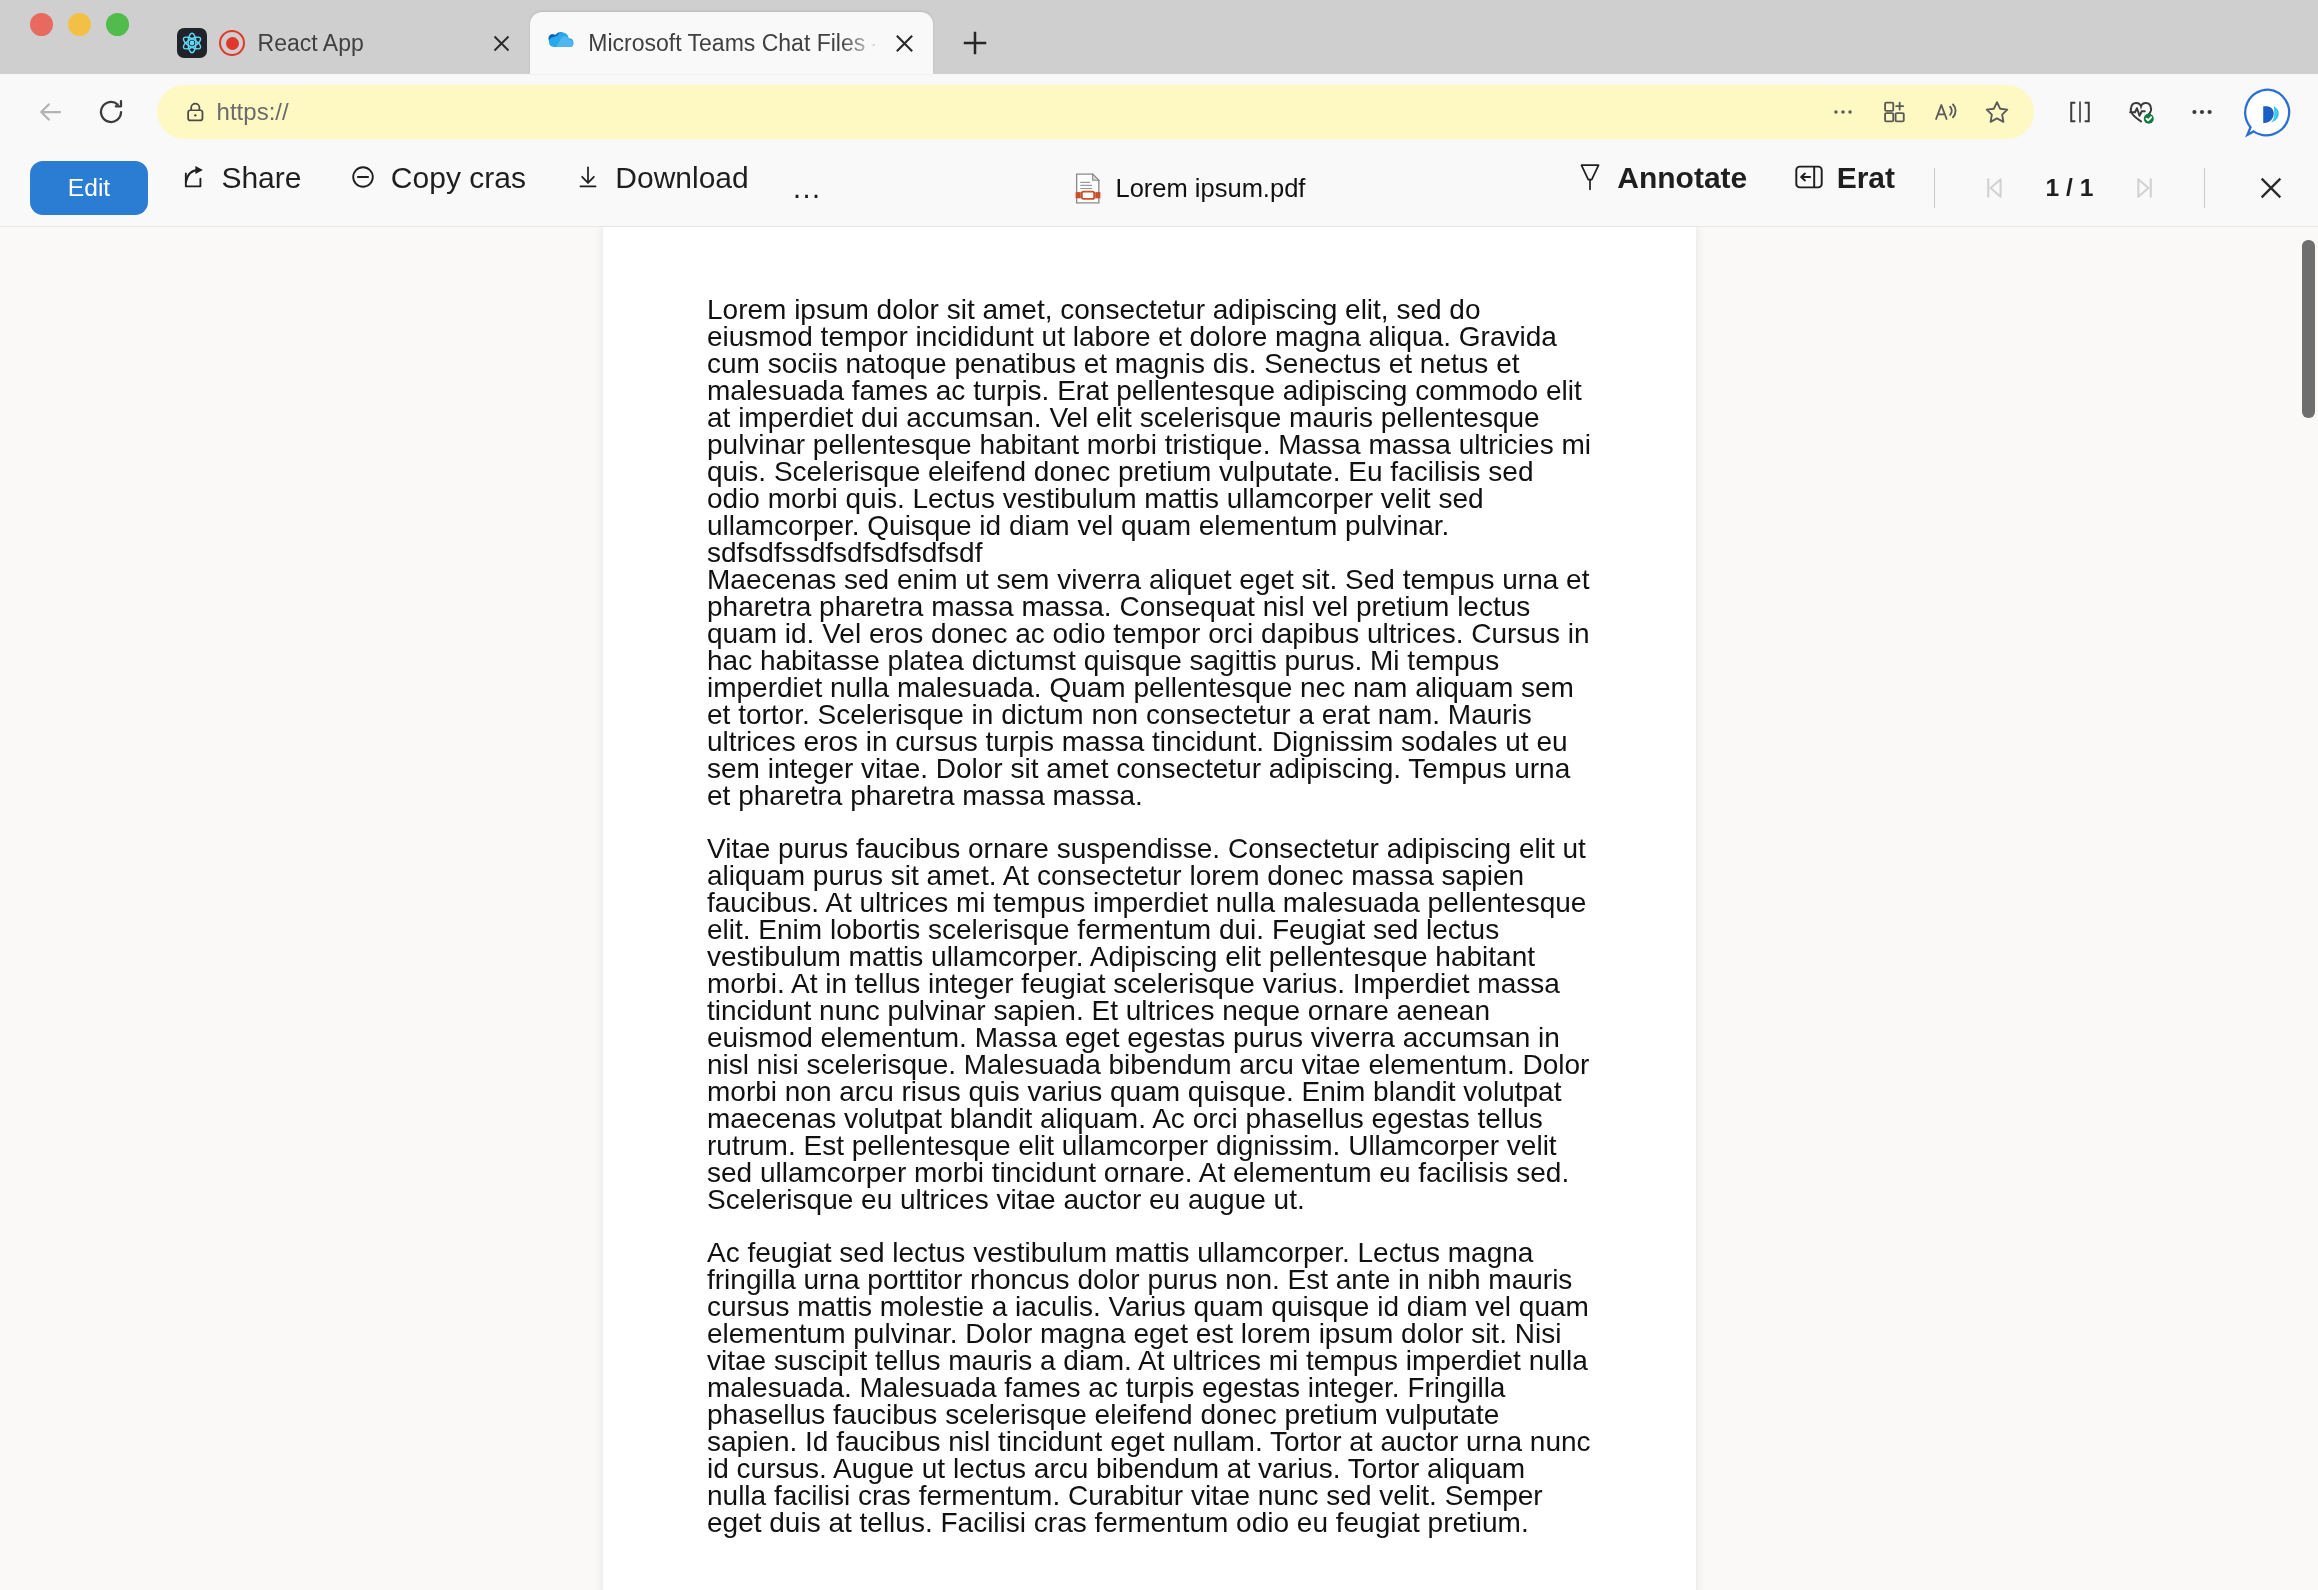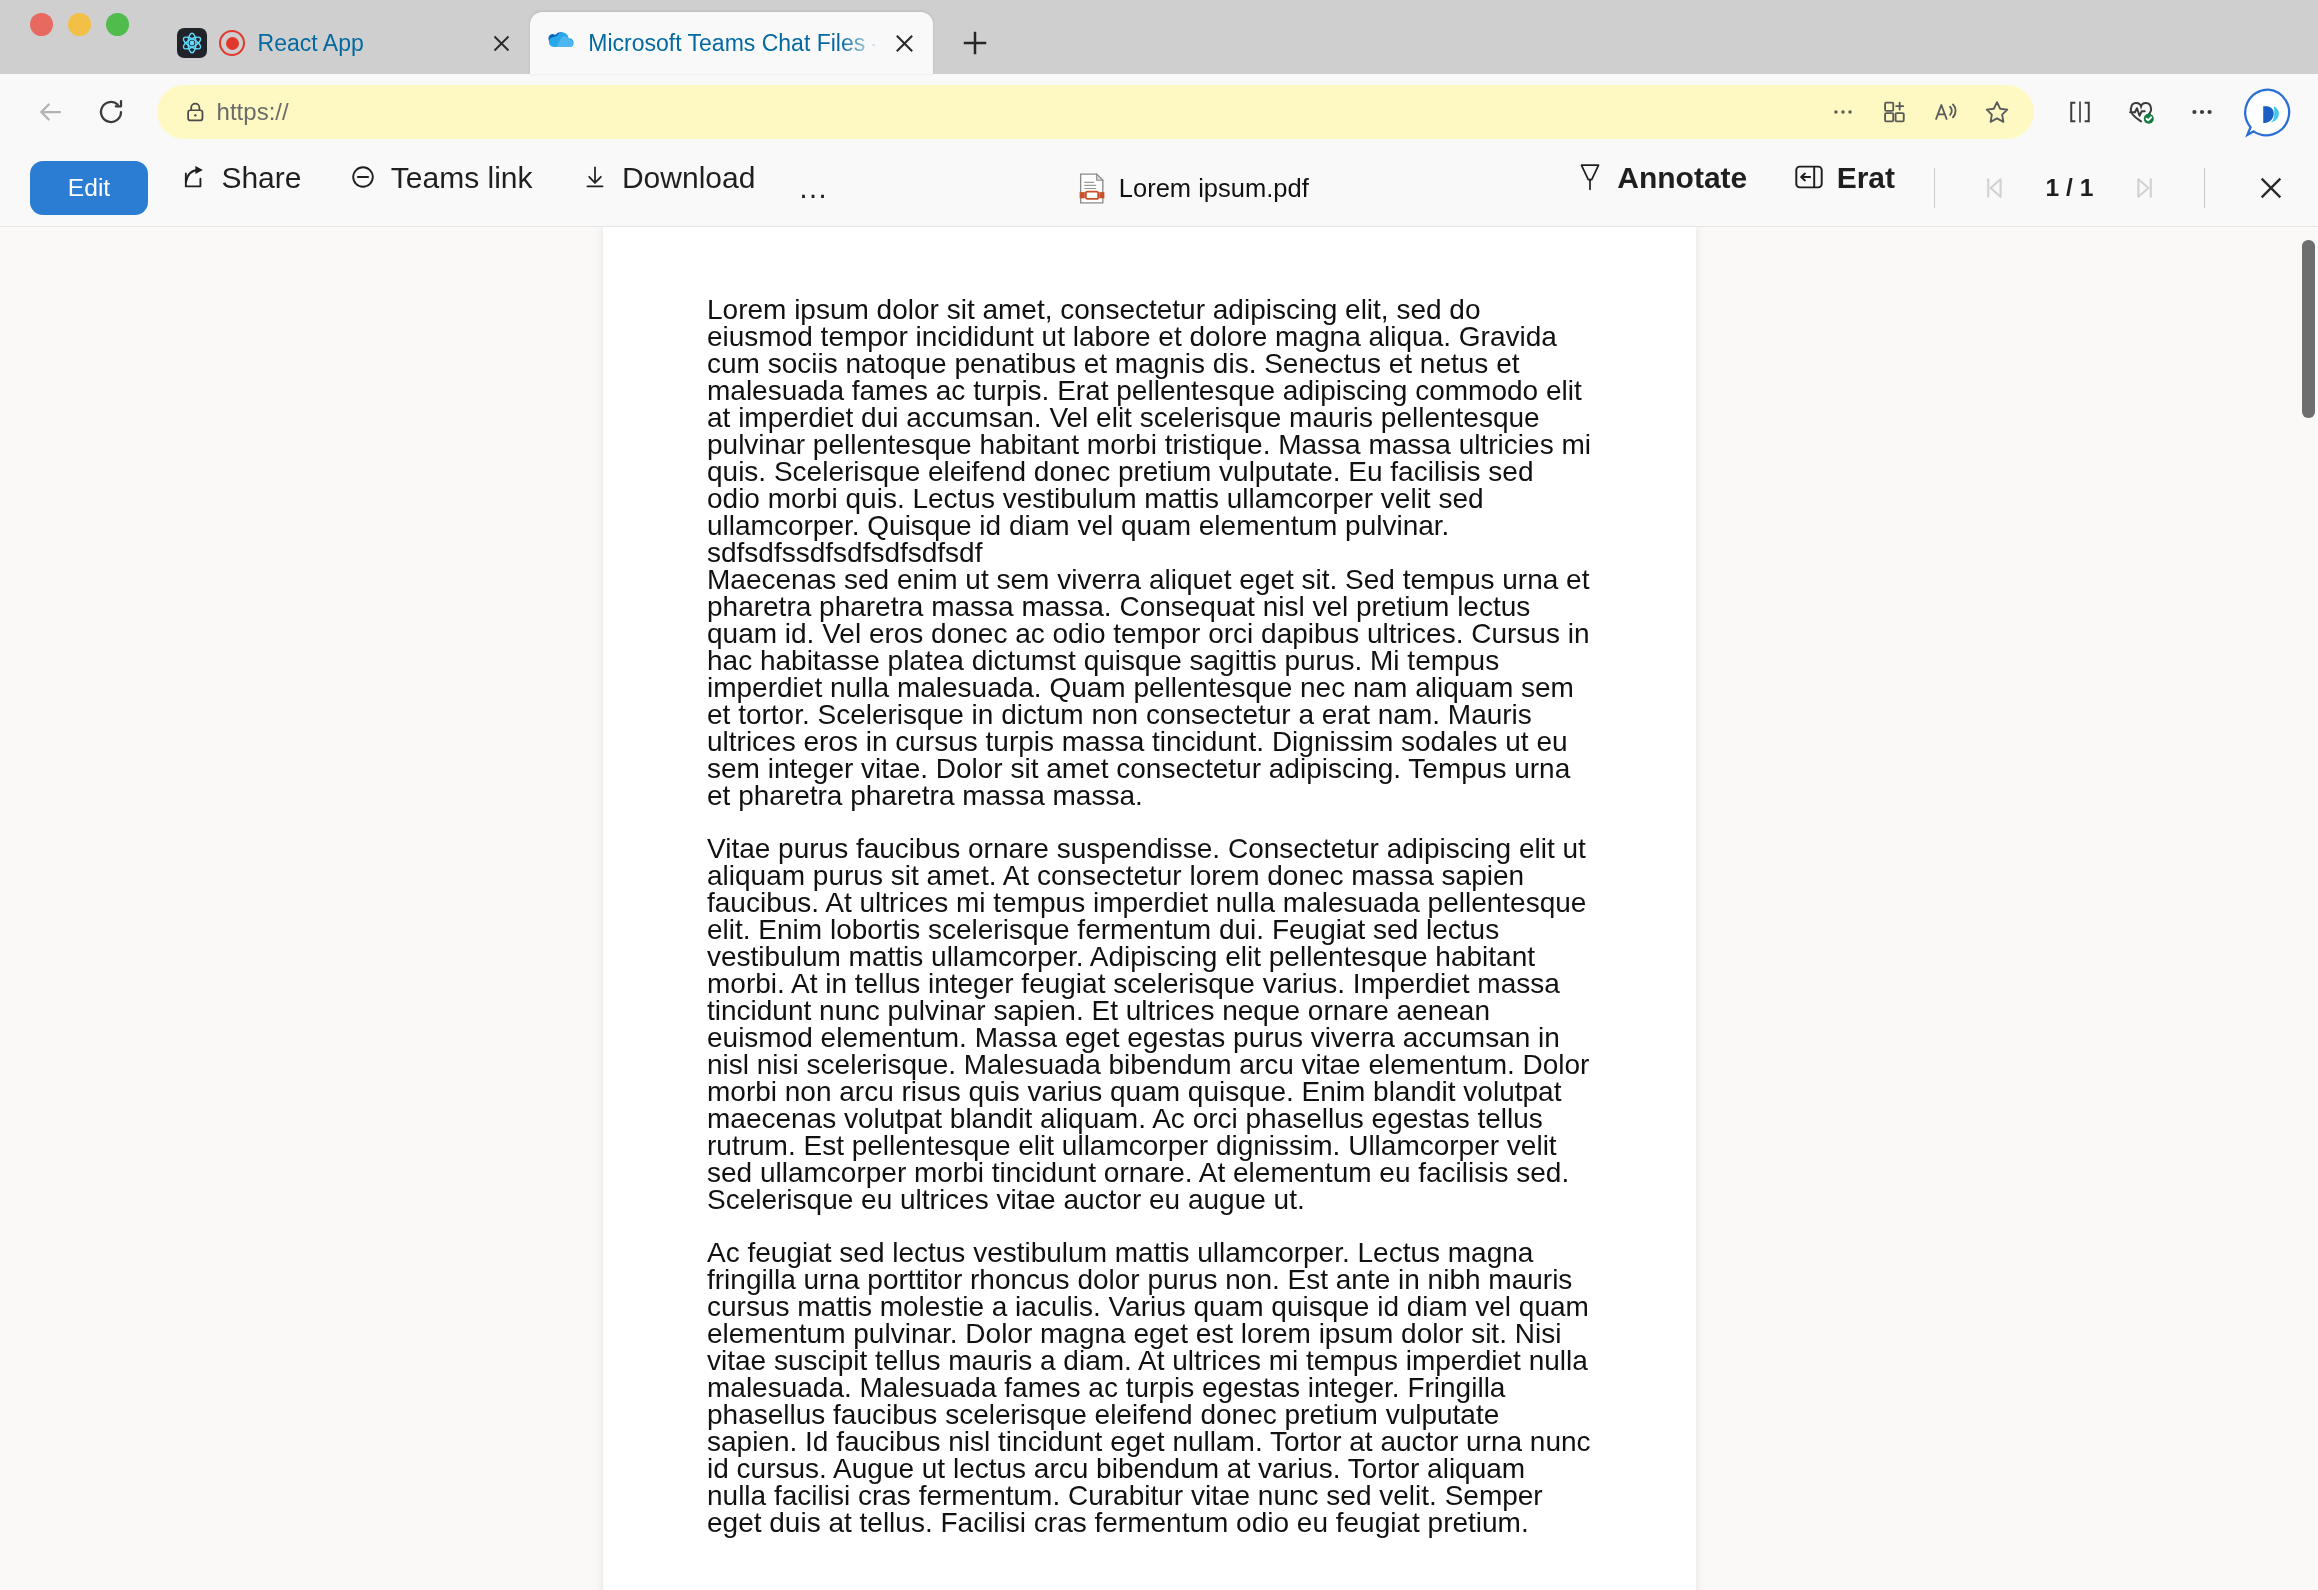--- a/index.html
+++ b/index.html
@@ -45,21 +45,21 @@
     gap: 12.3px;
   }
   .tab.inactive { background: transparent; width: 369px; }
   .tab.active {
     background: #f9f9f9;
     width: 403px;
     box-shadow: 0 -0.9px 2.6px rgba(0,0,0,.10);
   }
   .tab-favicon { width: 30px; height: 30px; flex: 0 0 30px; position: relative; }
   .tab-title {
-    font-size: 23px; color: #0369a1; white-space: nowrap;
+    font-size: 23px; color: #404040; white-space: nowrap;
     overflow: hidden; flex: 1 1 auto;
     -webkit-mask-image: linear-gradient(to right, #000 88%, rgba(0,0,0,.15) 100%);
             mask-image: linear-gradient(to right, #000 88%, rgba(0,0,0,.15) 100%);
   }
   .tab-close {
     width: 33px; height: 33px; flex: 0 0 33px;
     display: flex; align-items: center; justify-content: center;
     color: #2a2a2a;
   }
   .rec-dot {
@@ -343,21 +343,21 @@
           <span>Share</span>
         </div>
 
         <div class="tb-item">
           <span class="ico">
             <svg width="28" height="28" viewBox="0 0 24 24" fill="none" stroke="currentColor" stroke-width="1.6">
               <circle cx="12" cy="12" r="8.4"></circle>
                 <path d="M7.6 12 H16.4" stroke-linecap="round"></path>
             </svg>
           </span>
-          <span>Teams link</span>
+          <span>Copy cras</span>
         </div>
 
         <div class="tb-item">
           <span class="ico">
             <svg width="26" height="28" viewBox="0 0 24 24" fill="none" stroke="currentColor" stroke-width="1.6">
               <path d="M12 3 V17" stroke-linecap="round"></path>
                 <path d="M6.6 11.8 L12 17.4 L17.4 11.8" stroke-linecap="round" stroke-linejoin="round"></path>
               <path d="M5 20.6 H19" stroke-linecap="round"></path>
             </svg>
           </span>

